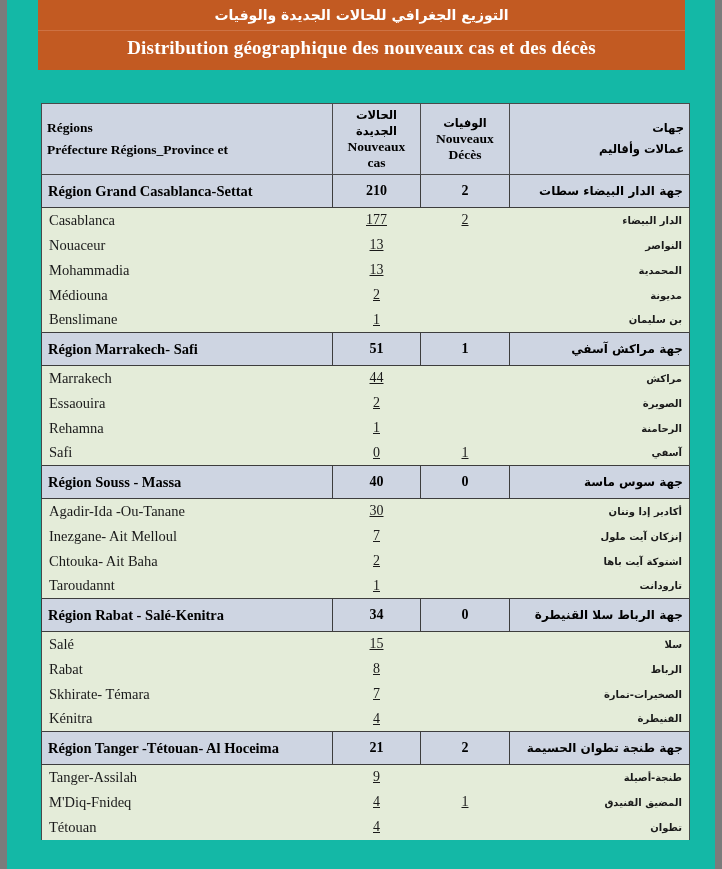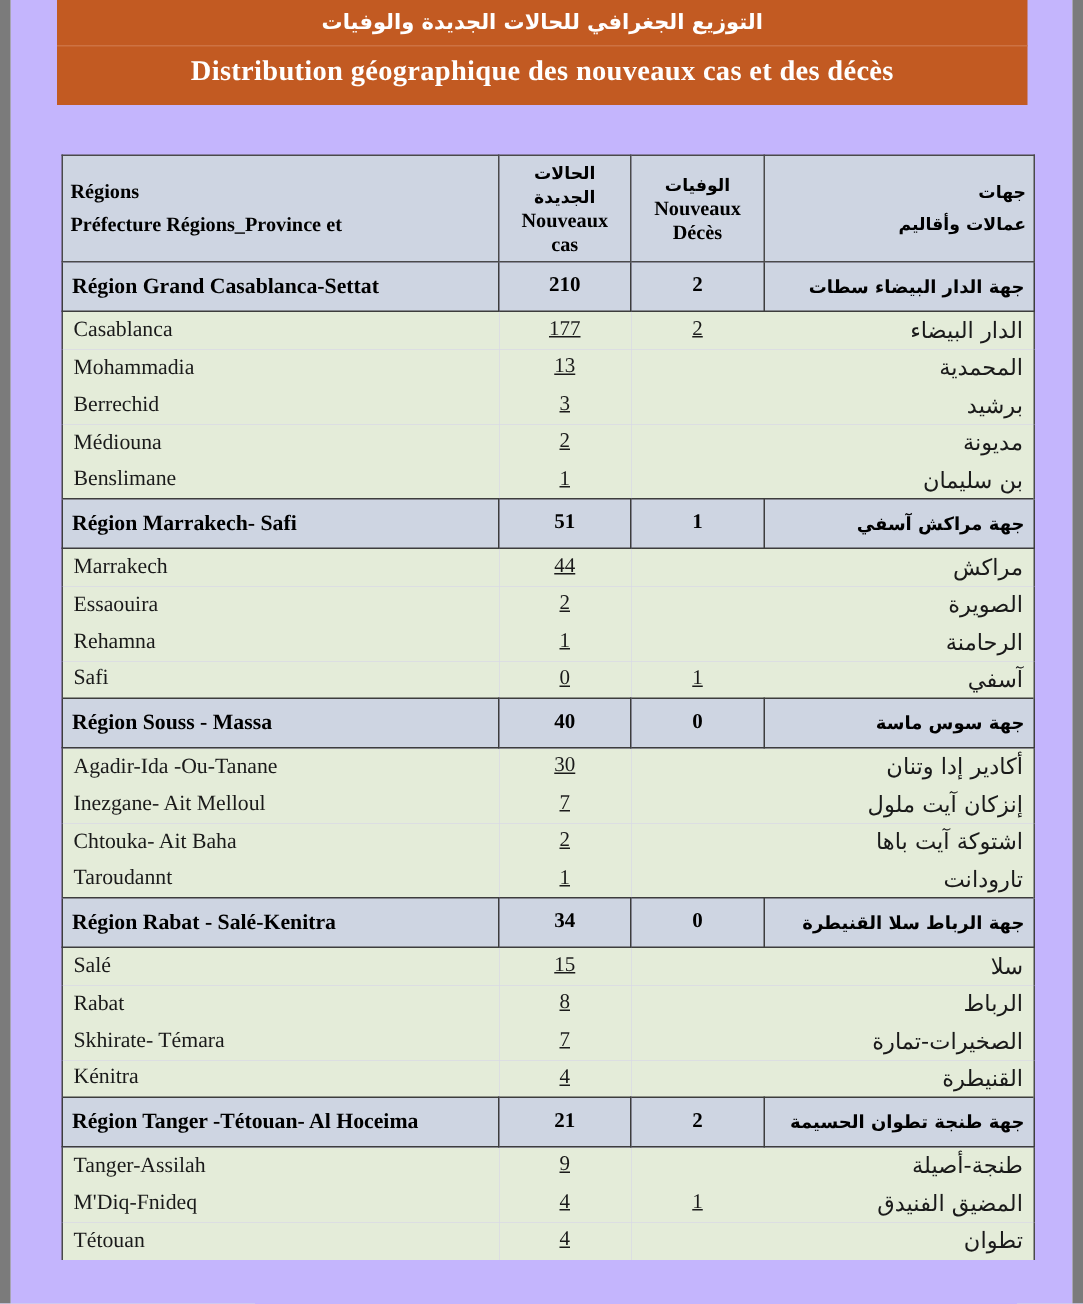--- a/index.html
+++ b/index.html
@@ -27,21 +27,21 @@
   }
   .edge-bar.left  { left: 0; }
   .edge-bar.right { right: 0; }
 
   .page {
     position: absolute;
     left: 7px;
     top: 0;
     width: 708px;
     height: 869px;
-    background: #c4b5fd;
+    background: #14b8a6;
     overflow: hidden;
     padding-left: 31px;
   }
 
   
   .banner {
     position: absolute;
     left: 31px;
     top: 0;
     width: 647px;
@@ -186,24 +186,25 @@
     font-size: 14px;
     font-family: "Liberation Serif", "DejaVu Serif", serif;
     border-left: none;
     border-right: none;
     text-decoration: underline;
   }
   tr.data-row td.d-ar {
     text-align: right;
     direction: rtl;
     font-family: "DejaVu Sans", "Liberation Sans", sans-serif;
-    font-size: 15px;
+    font-size: 10px;
     padding-right: 7px;
     border-left: none;
     border-right: 1.5px solid #4a4a4a;
+    font-weight: bold;
   }
 </style>
 </head>
 <body>
 
 <div class="edge-bar left"></div>
 <div class="edge-bar right"></div>
 
 <div class="page">
 
@@ -247,30 +248,30 @@
             <td class="r-num">2</td>
             <td class="r-ar">جهة الدار البيضاء سطات</td>
           </tr>
           <tr class="data-row">
             <td class="d-fr">Casablanca</td>
             <td class="d-cas">177</td>
             <td class="d-dec">2</td>
             <td class="d-ar">الدار البيضاء</td>
           </tr>
           <tr class="data-row">
+            <td class="d-fr">Nouaceur</td>
+            <td class="d-cas">13</td>
+            <td class="d-dec"></td>
+            <td class="d-ar">النواصر</td>
+          </tr>
+          <tr class="data-row">
             <td class="d-fr">Mohammadia</td>
             <td class="d-cas">13</td>
             <td class="d-dec"></td>
             <td class="d-ar">المحمدية</td>
-          </tr>
-          <tr class="data-row">
-            <td class="d-fr">Berrechid</td>
-            <td class="d-cas">3</td>
-            <td class="d-dec"></td>
-            <td class="d-ar">برشيد</td>
           </tr>
           <tr class="data-row">
             <td class="d-fr">Médiouna</td>
             <td class="d-cas">2</td>
             <td class="d-dec"></td>
             <td class="d-ar">مديونة</td>
           </tr>
           <tr class="data-row">
             <td class="d-fr">Benslimane</td>
             <td class="d-cas">1</td>

